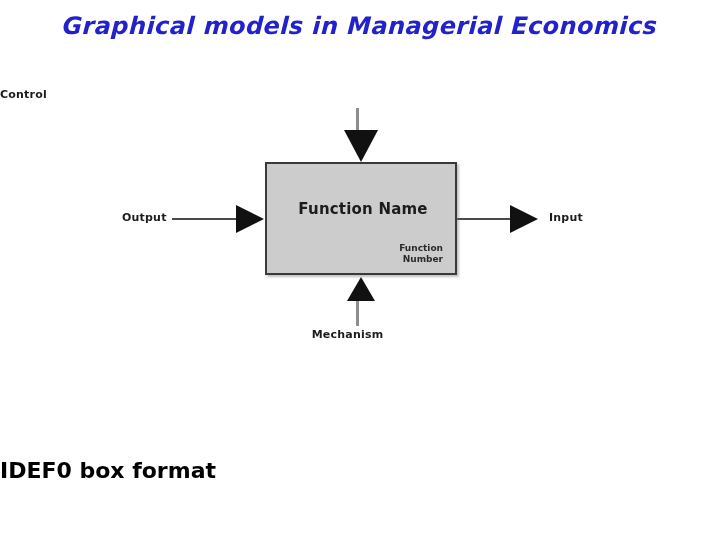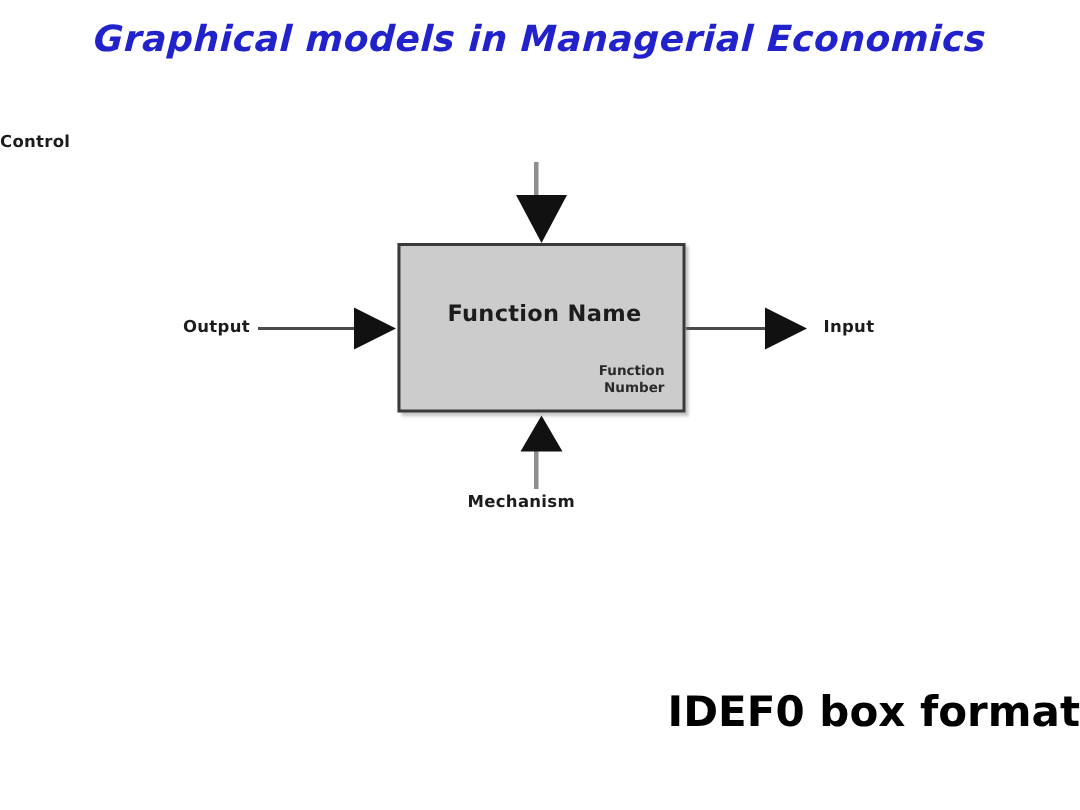--- a/index.html
+++ b/index.html
@@ -143,23 +143,23 @@
   
   #output-line { left: 457px; top: 218px; width: 56px; }
   #output-head { left: 510px; top: 205px; }
 
   
   #caption {
     position: absolute;
     left: 0;
     top: 458px;
     width: 720px;
-    text-align: right;
+    text-align: left;
     font-family: "DejaVu Sans", sans-serif;
-    font-size: 28px;
+    font-size: 22px;
     font-weight: bold;
     color: #000000;
   }
 </style>
 </head>
 <body>
 
 <div id="slide">
 
   <div id="slide-title">Graphical models in Managerial Economics</div>

